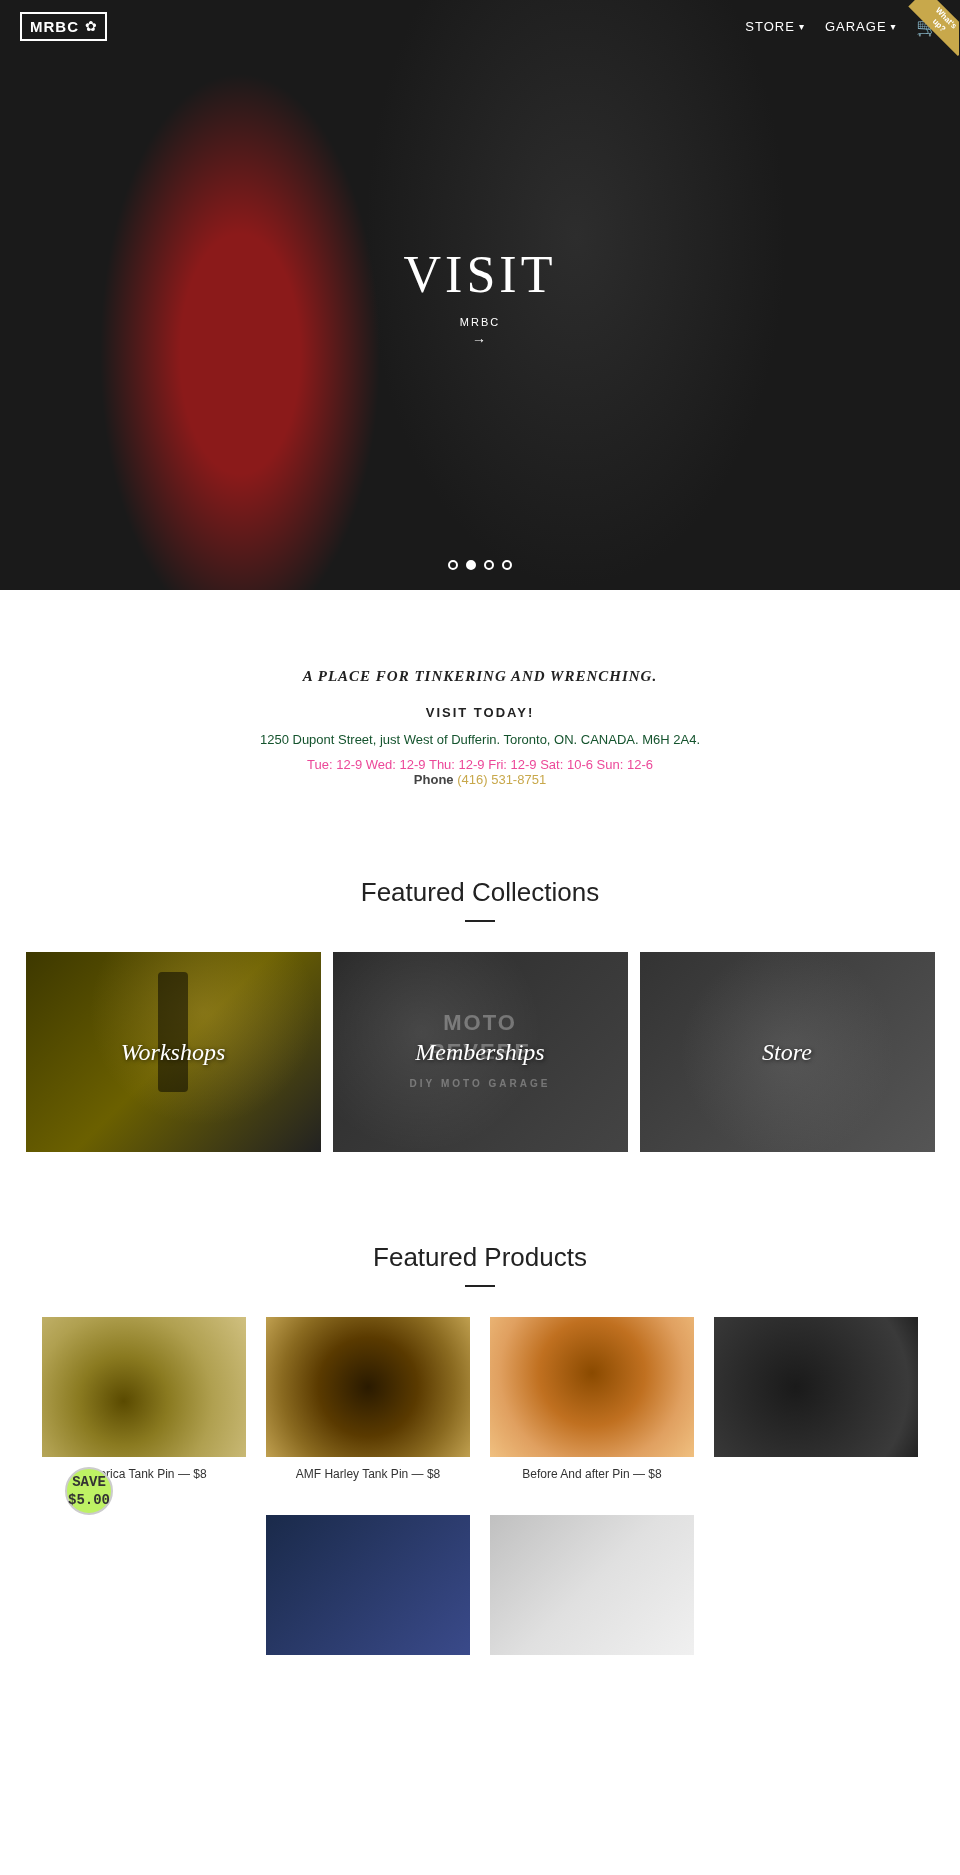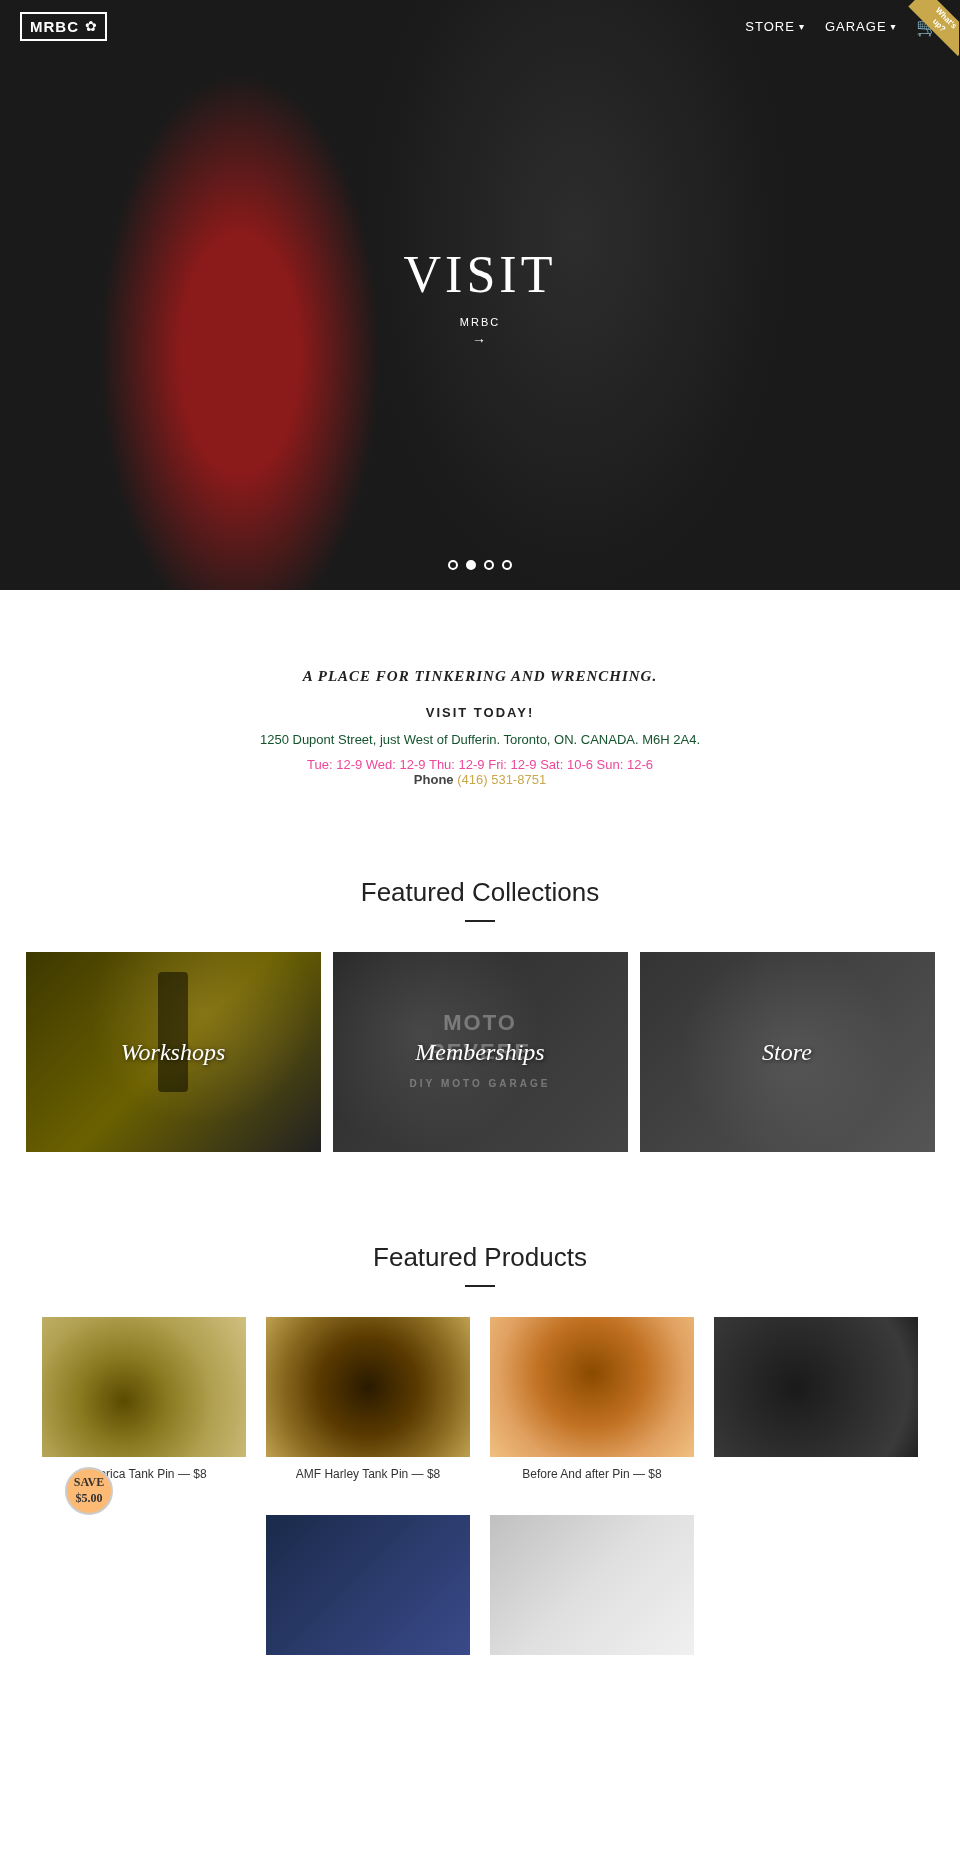--- a/index.html
+++ b/index.html
@@ -279,28 +279,28 @@
       margin-bottom: 4px;
     }
 
     
     .save-badge {
       position: absolute;
       bottom: 130px;
       left: 75px;
       width: 48px; height: 48px;
       border-radius: 50%;
-      background: #fdba74;
+      background: #bef264;
       border: 2px solid #ccc;
       display: flex;
       flex-direction: column;
       align-items: center;
       justify-content: center;
-      font-size: 12px;
-      font-family: Liberation Serif, serif;
+      font-size: 14px;
+      font-family: Liberation Mono, monospace;
       color: #333;
       font-weight: bold;
       line-height: 1.3;
       z-index: 5;
     }
 
     
     .corner-ribbon-wrap {
       position: absolute;
       top: 0; right: 0;

